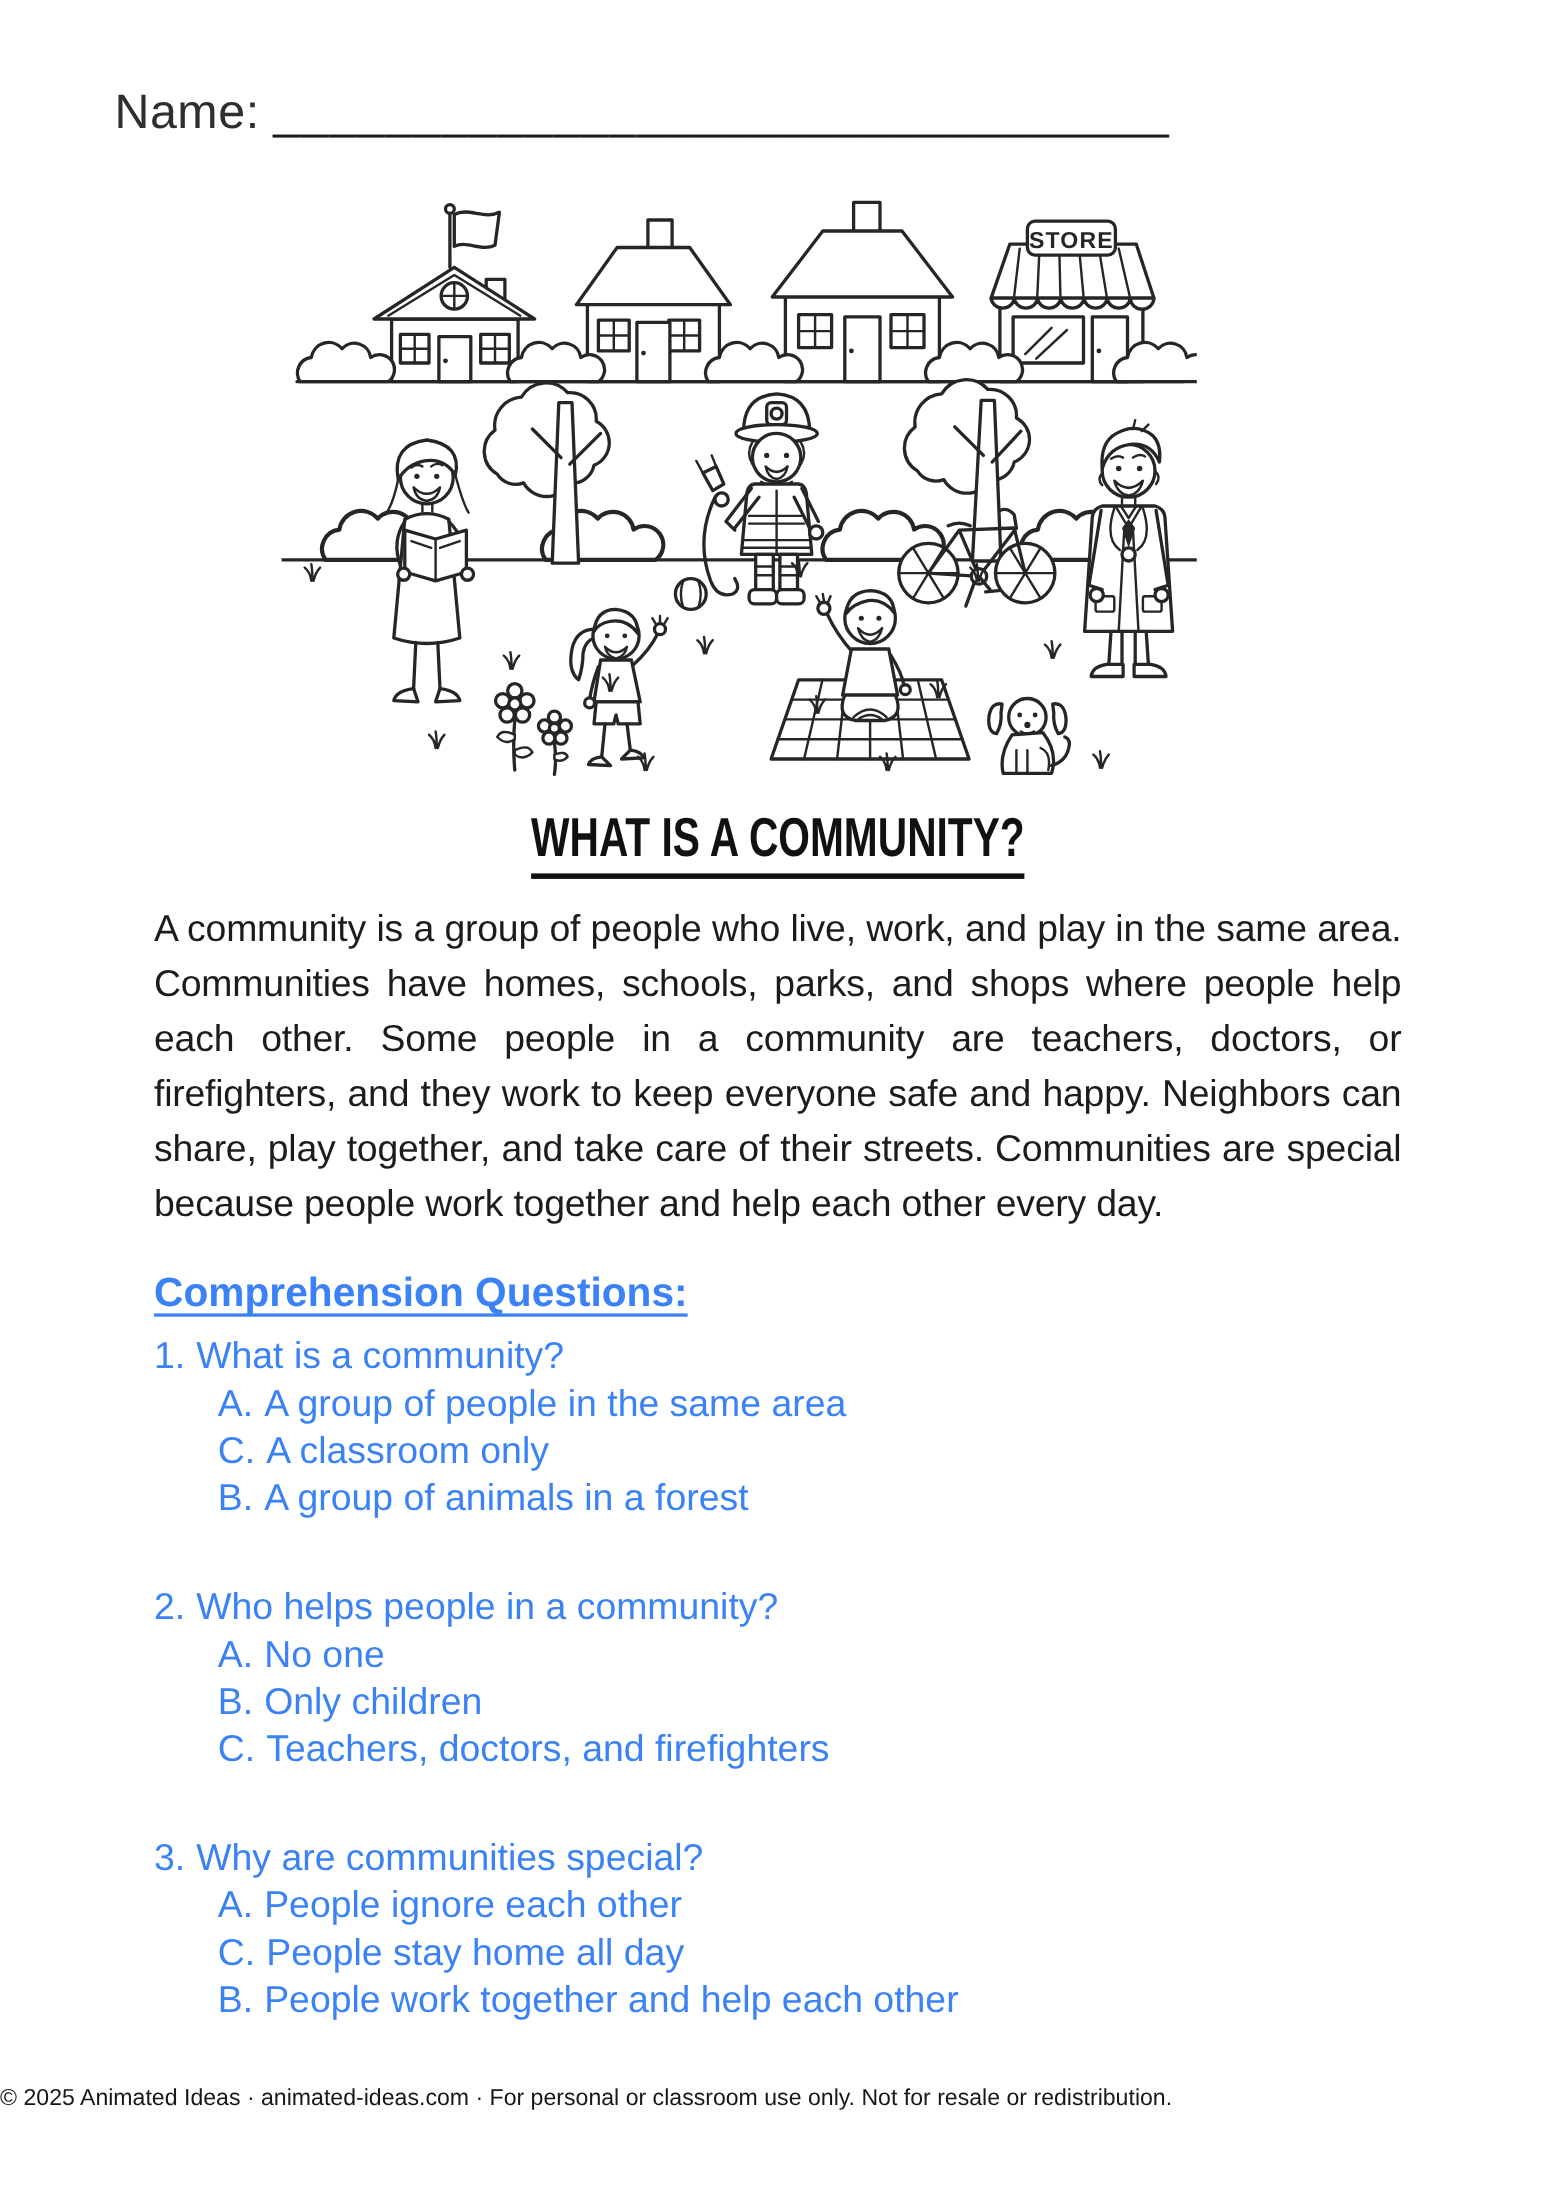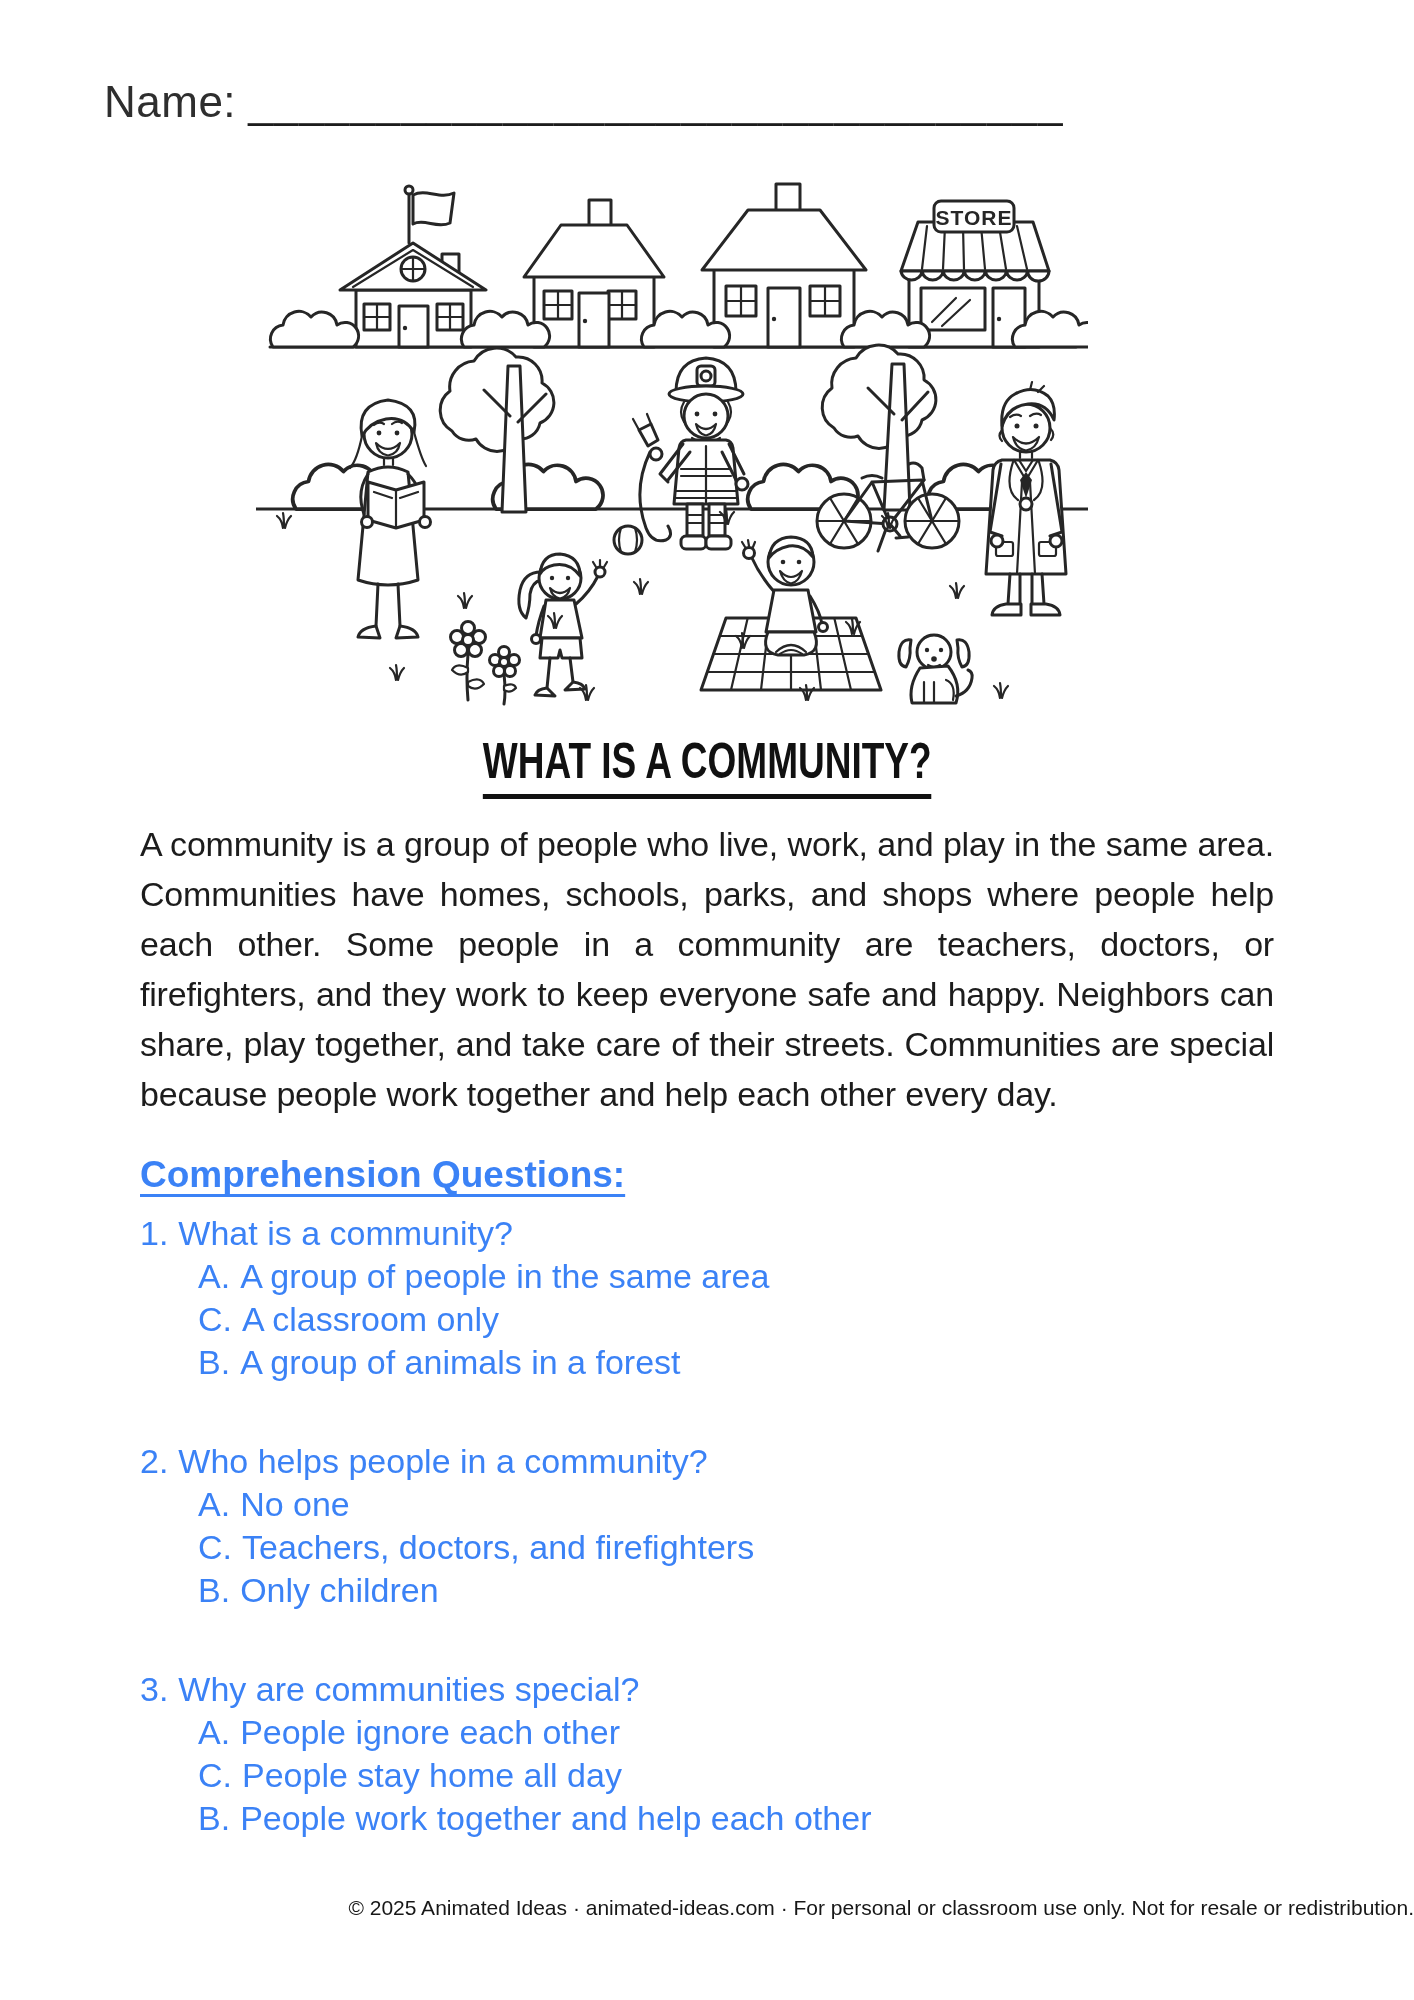--- a/index.html
+++ b/index.html
@@ -40,21 +40,21 @@
     text-decoration:underline; text-decoration-thickness:3px; text-underline-offset:7px;
   }
   .q-block { margin-bottom:56px; }
   .q-block:last-child { margin-bottom:0; }
   .q-line { }
   .q-num { margin-right:10px; }
   .opt { padding-left:58px; }
   .opt-letter { margin-right:10px; }
   
   .footer {
-    position:absolute; top:1896px; left:0; right:0; text-align:right;
+    position:absolute; top:1896px; left:0; right:0; text-align:left;
     font-size:21px; color:#171717; letter-spacing:0px;
   }
 </style>
 </head>
 <body>
 
 <div class="sheet">
 
   <div class="name-row">
     <span class="name-label">Name:</span>
@@ -353,24 +353,24 @@
     </div>
 
     <div class="q-block">
       <div class="q-line">
         <span class="q-num">2.</span><span>Who helps people in a community?</span>
       </div>
       <div class="opt">
         <span class="opt-letter">A.</span><span>No one</span>
       </div>
       <div class="opt">
+        <span class="opt-letter">B.</span><span>Only children</span>
+      </div>
+      <div class="opt">
         <span class="opt-letter">C.</span><span>Teachers, doctors, and firefighters</span>
-      </div>
-      <div class="opt">
-        <span class="opt-letter">B.</span><span>Only children</span>
       </div>
     </div>
 
     <div class="q-block">
       <div class="q-line">
         <span class="q-num">3.</span><span>Why are communities special?</span>
       </div>
       <div class="opt">
         <span class="opt-letter">A.</span><span>People ignore each other</span>
       </div>

